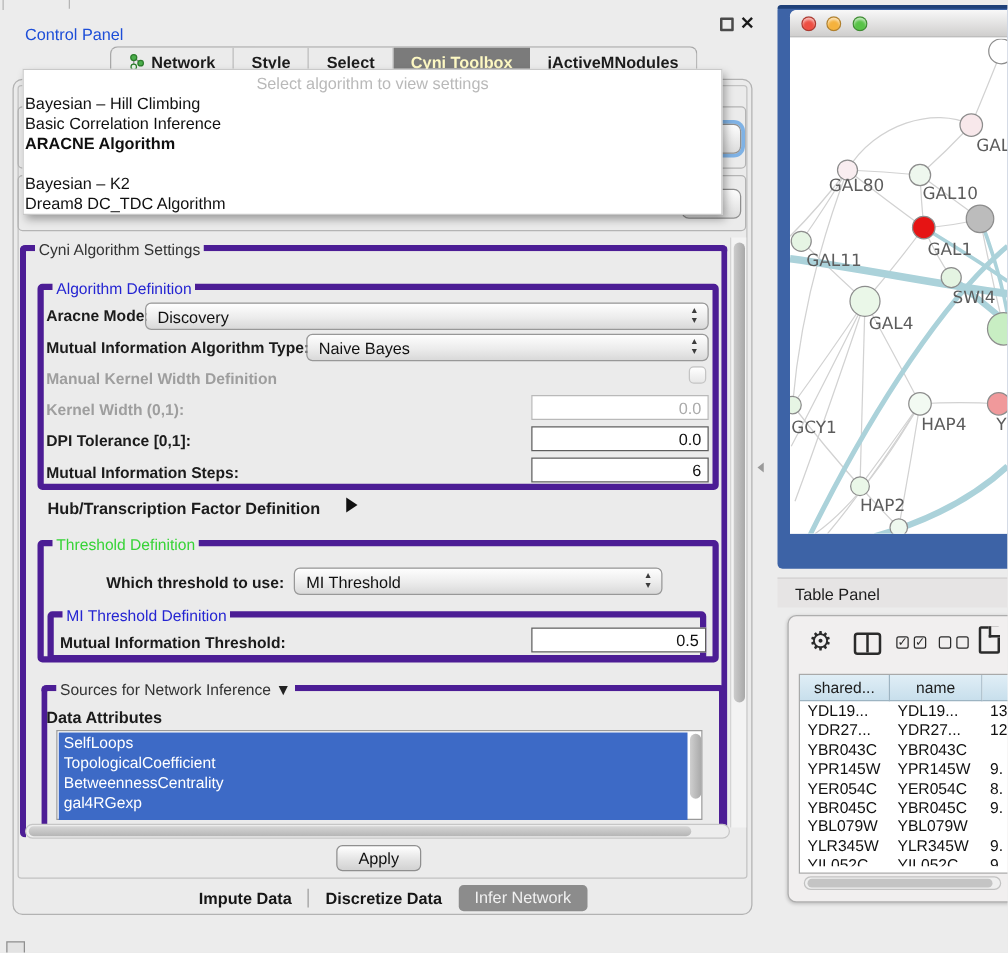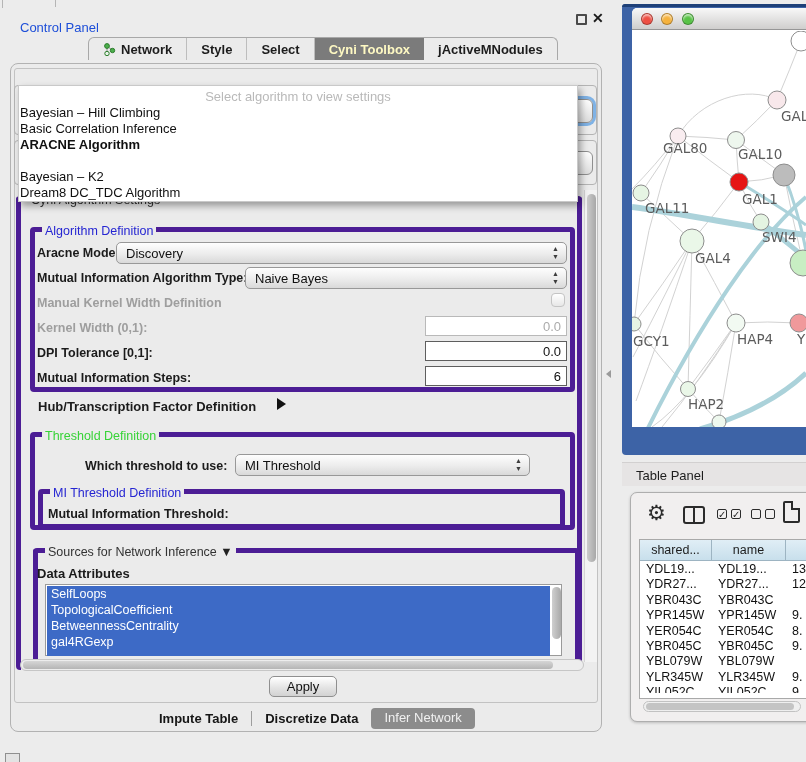--- a/index.html
+++ b/index.html
@@ -70,21 +70,21 @@
     background:linear-gradient(#ffffff,#e2e2e2 60%,#d2d2d2); font-size:13px; color:#111;
     text-align:center; line-height:19px; }
 
   .bottom-tabs { left:146px; top:708px; height:21px; display:flex; align-items:center; }
   .btab { font-size:13px; font-weight:bold; color:#161616; padding:0 13px; line-height:20px; }
   .btab-sep { width:1px; height:15px; background:#9d9d9d; }
   .btab.selected { background:#8c8c8c; color:#f1f1f1; font-weight:normal; border-radius:4px; height:21px; }
 
   
   .popup { left:18px; top:55px; width:560px; height:117px; background:#fff; border:1px solid #c9c9c9;
-    box-shadow:3px 4px 7px rgba(0,0,0,0.35); z-index:10;margin-top:30px; }
+    box-shadow:3px 4px 7px rgba(0,0,0,0.35); z-index:10; }
   .popup-hint { position:absolute; left:0; top:3px; width:100%; text-align:center; font-size:13px; color:#b9b9b9; }
   .popup-item { position:absolute; left:1px; width:550px; font-size:13px; color:#101010; line-height:16px; }
   .popup-item.bold { font-weight:bold; }
 
   
   .frag { border:1px solid #b4b4b4; border-radius:4px; z-index:2; }
   .frag-combo { height:24px; border:1px solid #8f8f8f; border-radius:6px;
     background:linear-gradient(#fdfdfd,#dcdcdc); z-index:3; }
   .focus-ring { box-shadow:0 0 0 3px #7fb2e5; }
 
@@ -209,20 +209,21 @@
   </div>
   <div class="lbl" style="left:85px; top:459px;">Which threshold to use:</div>
   <div class="combo" style="left:235px; top:454px; width:295px;">
     <span class="val">MI Threshold</span>
     <span class="spin">▲<br>▼</span>
   </div>
   <div class="abs groupbox" style="left:38px; top:489px; width:527px; height:40px;">
     <span class="legend blue">MI Threshold Definition</span>
   </div>
   <div class="lbl" style="left:48px; top:507px;">Mutual Information Threshold:</div>
+  <div class="tfield" style="left:425px; top:502px; width:140px;">0.5</div>
 
   <div class="abs groupbox" style="left:33px; top:548px; width:547px; height:122px; border-bottom:none;">
     <span class="legend">
       <span>Sources for Network Inference</span>
       <span style="color:#222;">▼</span>
     </span>
   </div>
   <div class="lbl" style="left:37px; top:566px; font-size:13px;">Data Attributes</div>
 
   <div class="abs attr-listbox">
@@ -238,21 +239,21 @@
   <div class="abs vscroll-track">
     <div class="vscroll-thumb"></div>
   </div>
   <div class="abs hscroll-track">
     <div class="hscroll-thumb"></div>
   </div>
 
   <div class="abs apply-btn">Apply</div>
 
   <div class="abs bottom-tabs">
-    <div class="btab">Impute Table</div>
+    <div class="btab">Impute Data</div>
     <div class="btab-sep"></div>
     <div class="btab">Discretize Data</div>
     <div class="btab selected">Infer Network</div>
   </div>
 
   <div class="abs popup">
     <div class="popup-hint">Select algorithm to view settings</div>
     <div class="popup-item" style="top:19px;">Bayesian – Hill Climbing</div>
     <div class="popup-item" style="top:35px;">Basic Correlation Inference</div>
     <div class="popup-item bold" style="top:51px;">ARACNE Algorithm</div>

